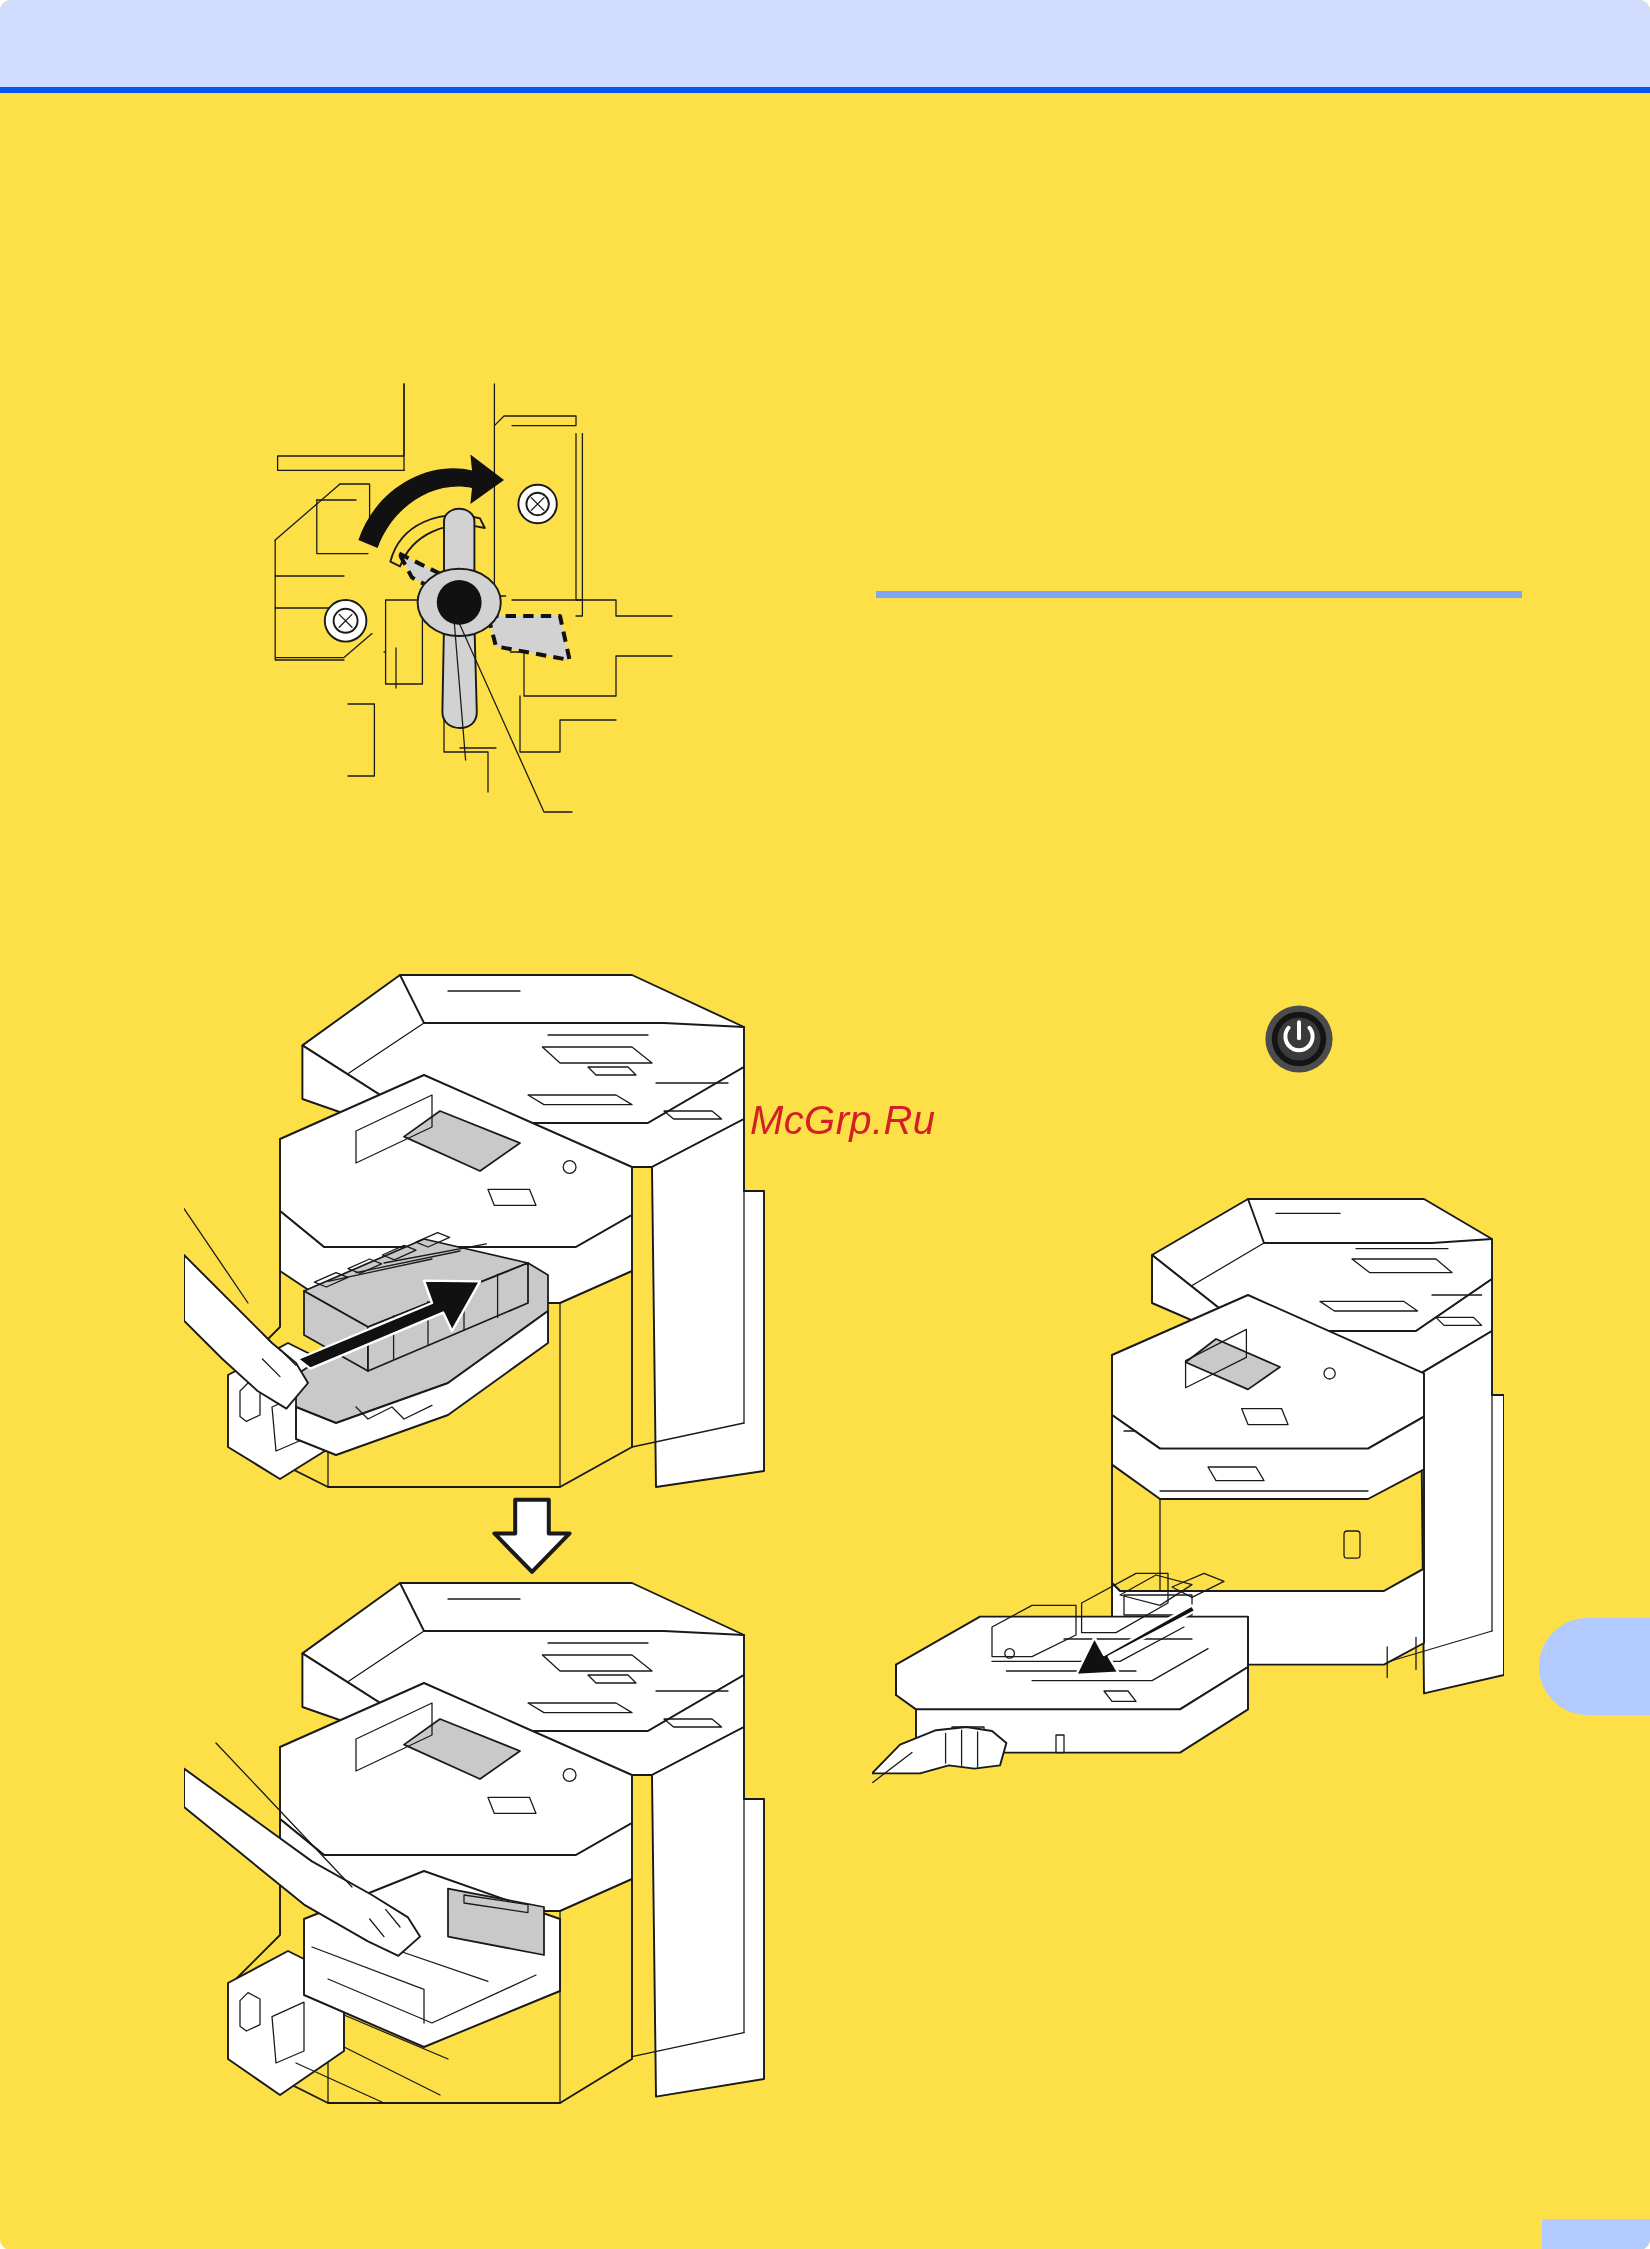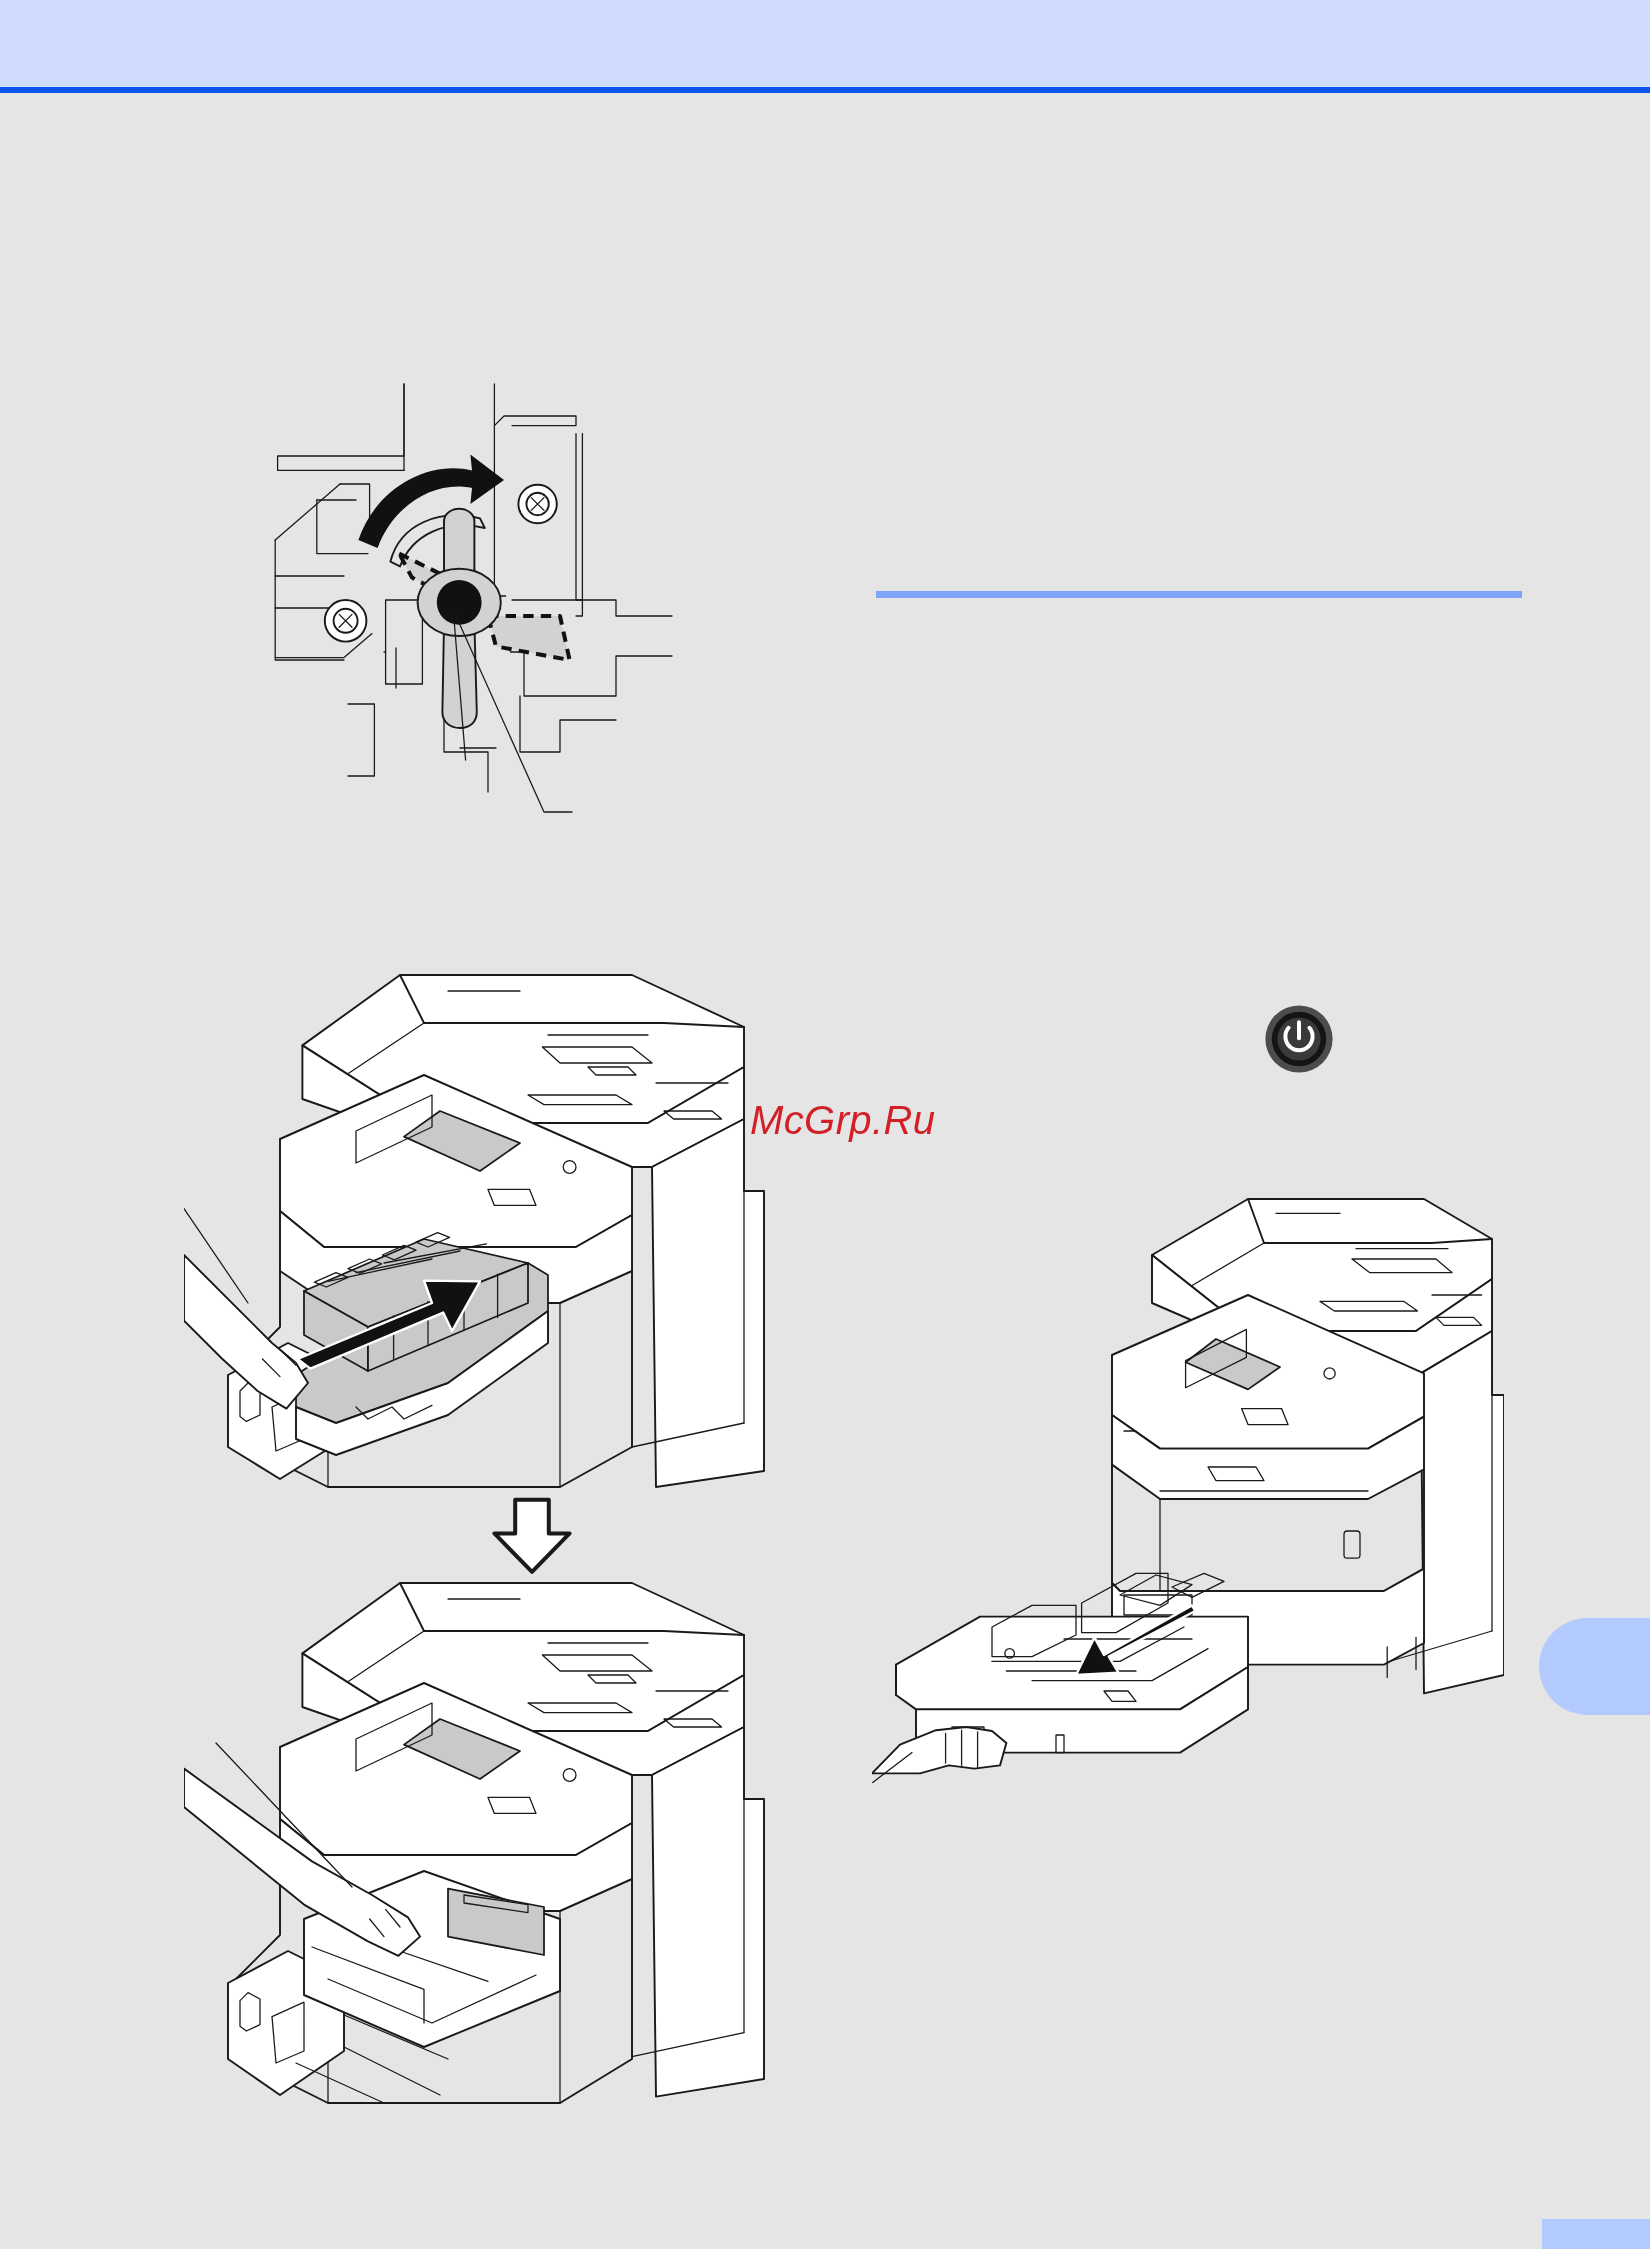--- a/index.html
+++ b/index.html
@@ -7,22 +7,23 @@
     padding: 0;
     background: #ffffff;
   }
   body {
     font-family: "Liberation Sans", sans-serif;
   }
   #page {
     position: relative;
     width: 1650px;
     height: 2250px;
-    background: #e5e5e5;
+    background: #fde047;
     overflow: hidden;
+    border-radius: 11px;
   }
 
   
   #header-band {
     position: absolute;
     left: 0; top: 0;
     width: 1650px;
     height: 87px;
     background: #cfdcfd;
   }

